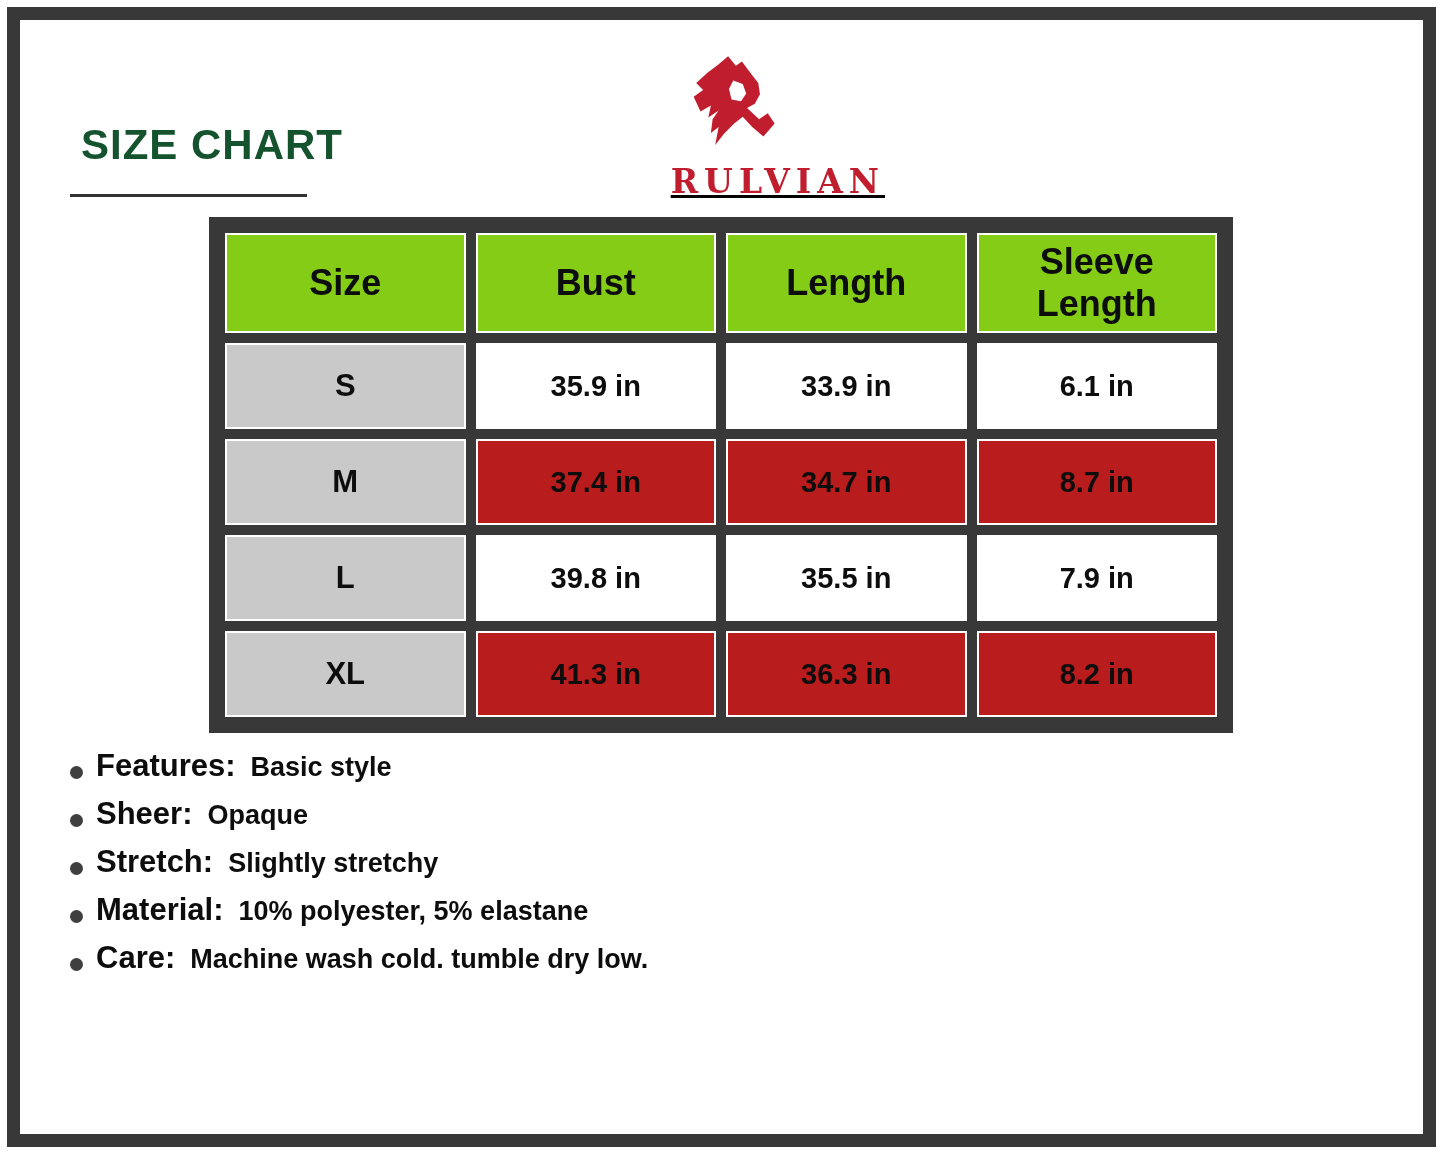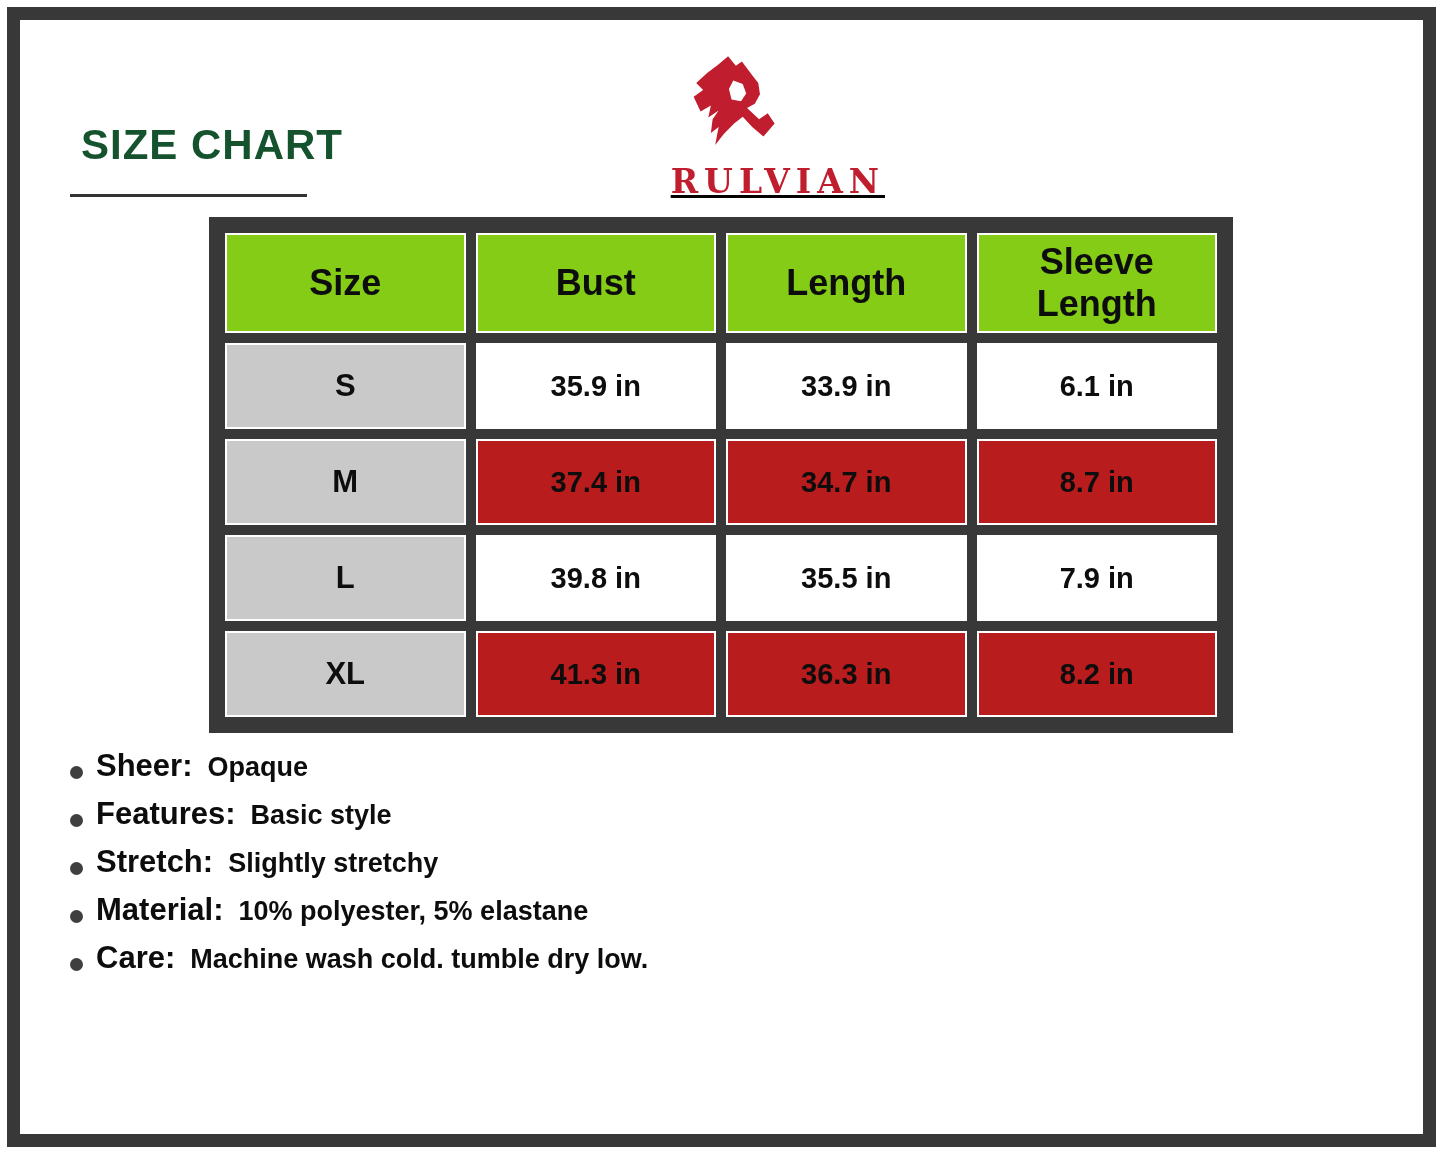--- a/index.html
+++ b/index.html
@@ -110,27 +110,27 @@
           <td>41.3 in</td>
           <td>36.3 in</td>
           <td>8.2 in</td>
         </tr>
       </tbody>
   </table>
 
   <ul class="details">
       <li>
         <span class="bullet"></span>
-        <span class="detail-label">Sheer:</span>
-        <span class="detail-value">Opaque</span>
+        <span class="detail-label">Features:</span>
+        <span class="detail-value">Basic style</span>
       </li>
       <li>
         <span class="bullet"></span>
-        <span class="detail-label">Features:</span>
-        <span class="detail-value">Basic style</span>
+        <span class="detail-label">Sheer:</span>
+        <span class="detail-value">Opaque</span>
       </li>
       <li>
         <span class="bullet"></span>
         <span class="detail-label">Stretch:</span>
         <span class="detail-value">Slightly stretchy</span>
       </li>
       <li>
         <span class="bullet"></span>
         <span class="detail-label">Material:</span>
         <span class="detail-value">10% polyester, 5% elastane</span>

